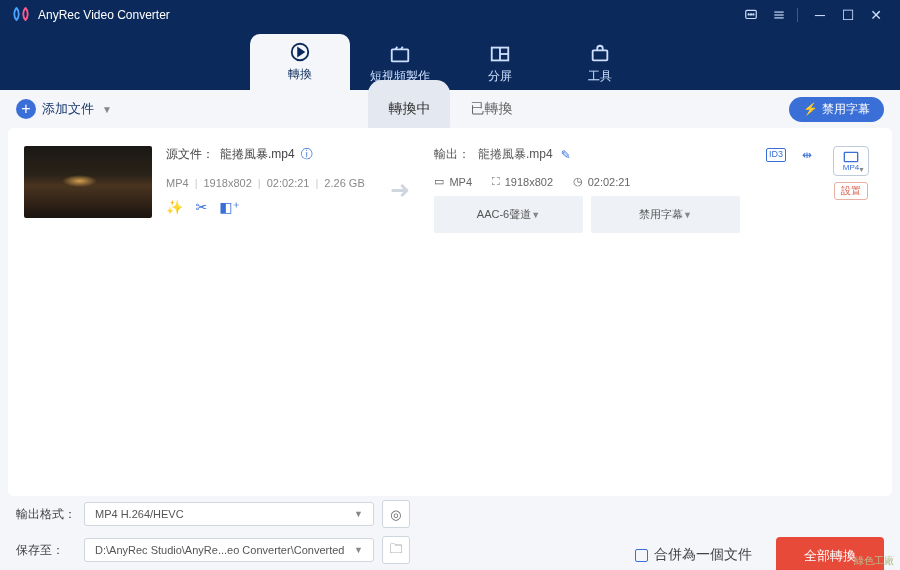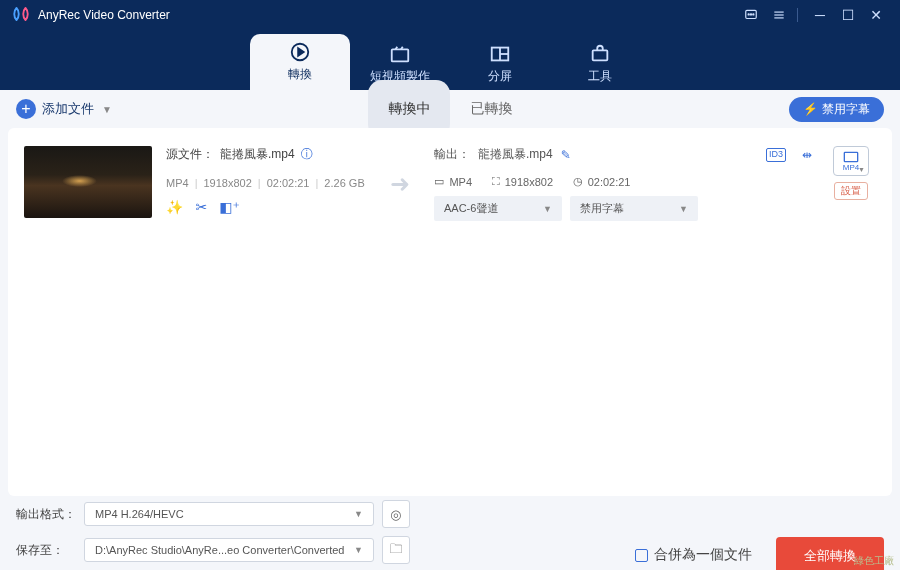--- a/index.html
+++ b/index.html
@@ -42,21 +42,21 @@
 .tool-icons { display:flex; gap:12px; }
 .tool-icons span { color:#3a6fd8; cursor:pointer; font-size:14px; }
 .arrow { width:40px; color:#d0d6e0; font-size:24px; align-self:center; text-align:center; }
 .out-col { flex:1; font-size:12px; color:#555; }
 .out-title { display:flex; align-items:center; gap:8px; margin-bottom:12px; }
 .out-title .pen { color:#3a6fd8; cursor:pointer; }
 .out-title .right-icons { margin-left:auto; display:flex; gap:16px; color:#3a6fd8; }
 .out-meta { display:flex; gap:20px; align-items:center; color:#666; font-size:11px; margin-bottom:8px; }
 .out-meta .mi { display:flex; align-items:center; gap:5px; }
 .selects { display:flex; gap:8px; }
-.sel { background:#eef1f6; padding:5px 10px; font-size:11px; color:#555; display:flex; align-items:center; justify-content:space-between; width:128px; cursor:pointer; border-radius:2px; }
+.sel { background:#eef1f6; padding:11px 10px; font-size:11px; color:#555; display:flex; align-items:center; justify-content:center; width:149px; cursor:pointer; border-radius:2px; }
 .sel .caret { font-size:9px; color:#888; }
 .fmt-col { width:50px; display:flex; flex-direction:column; align-items:center; gap:6px; }
 .fmt-box { width:36px; height:30px; border:1px solid #c0cad8; border-radius:4px; display:flex; flex-direction:column; align-items:center; justify-content:center; font-size:8px; color:#3a6fd8; cursor:pointer; position:relative; }
 .fmt-box .tri { position:absolute; right:3px; bottom:2px; font-size:7px; color:#888; }
 .fmt-lbl { font-size:10px; color:#d8604a; cursor:pointer; border:1px solid #e8b0a0; padding:1px 6px; border-radius:3px; }
 
 
 .bottom { height:74px; background:#f4f6fa; padding:8px 16px 10px; display:flex; align-items:center; gap:10px; position:relative; }
 .bleft { display:flex; flex-direction:column; gap:8px; }
 .brow { display:flex; align-items:center; gap:8px; font-size:12px; color:#444; }

